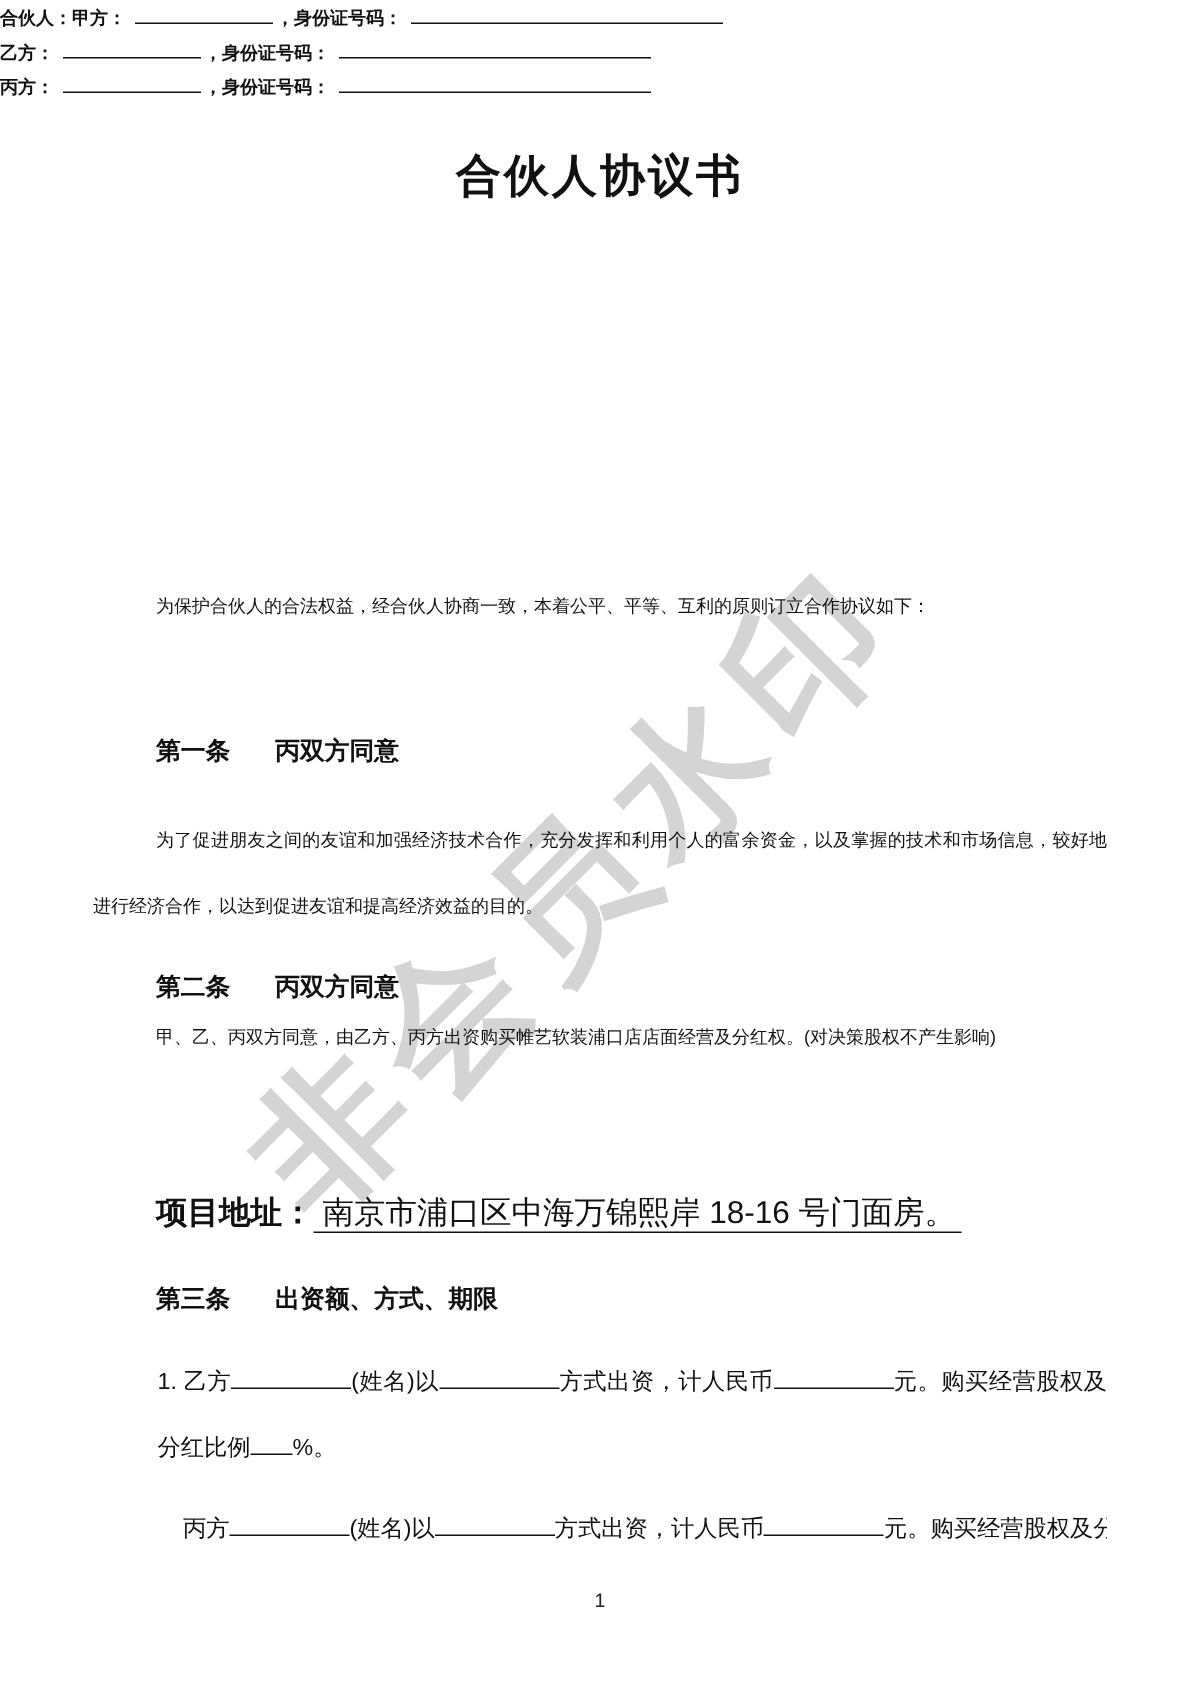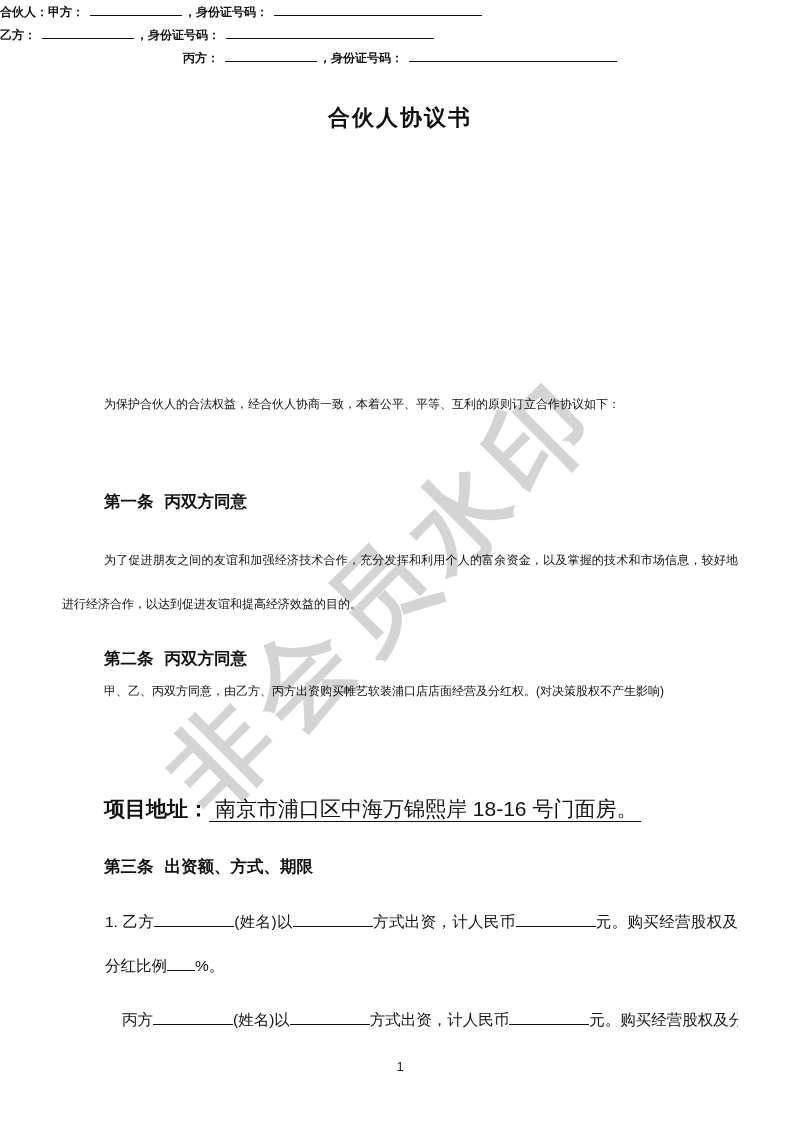--- a/index.html
+++ b/index.html
@@ -32,54 +32,54 @@
     color: #d4d4d4;
     transform: rotate(-45deg);
     white-space: nowrap;
     user-select: none;
     pointer-events: none;
   }
 
   .doc-title {
     top: 98px;
     text-align: center;
-    font-size: 22px;
+    font-size: 30px;
     font-weight: 700;
     line-height: 40px;
     letter-spacing: 2px;
   }
 
   .party-row {
     font-size: 12px;
     font-weight: 700;
     line-height: 22px;
     white-space: nowrap;
   }
   .party-row.first { top: 227px; left: 76px; }
   .party-row.indent { left: 137px; font-family: Liberation Serif, serif; }
   .party-row.second { top: 285px; }
-  .party-row.third  { top: 342px; text-align: center; }
+  .party-row.third  { top: 342px; }
 
   .para {
     font-size: 12px;
     line-height: 44px;
     text-align: justify;
     text-indent: 42px;
   }
   .para.intro { top: 382px; }
   .para.purpose { top: 538px; }
   .para.project { top: 669px; }
 
   .heading {
     font-size: 16.5px;
     font-weight: 700;
     line-height: 24px;
     padding-left: 42px;
   }
-  .heading .h-num { margin-right: 11px; }
+  .heading .h-num { margin-right: 30px; }
   .heading.h1 { top: 489px; }
   .heading.h2 { top: 646px; }
   .heading.h3 { top: 854px; }
 
   .addr-line {
     top: 797px;
     font-size: 21px;
     line-height: 24px;
     padding-left: 42px;
     white-space: nowrap;

